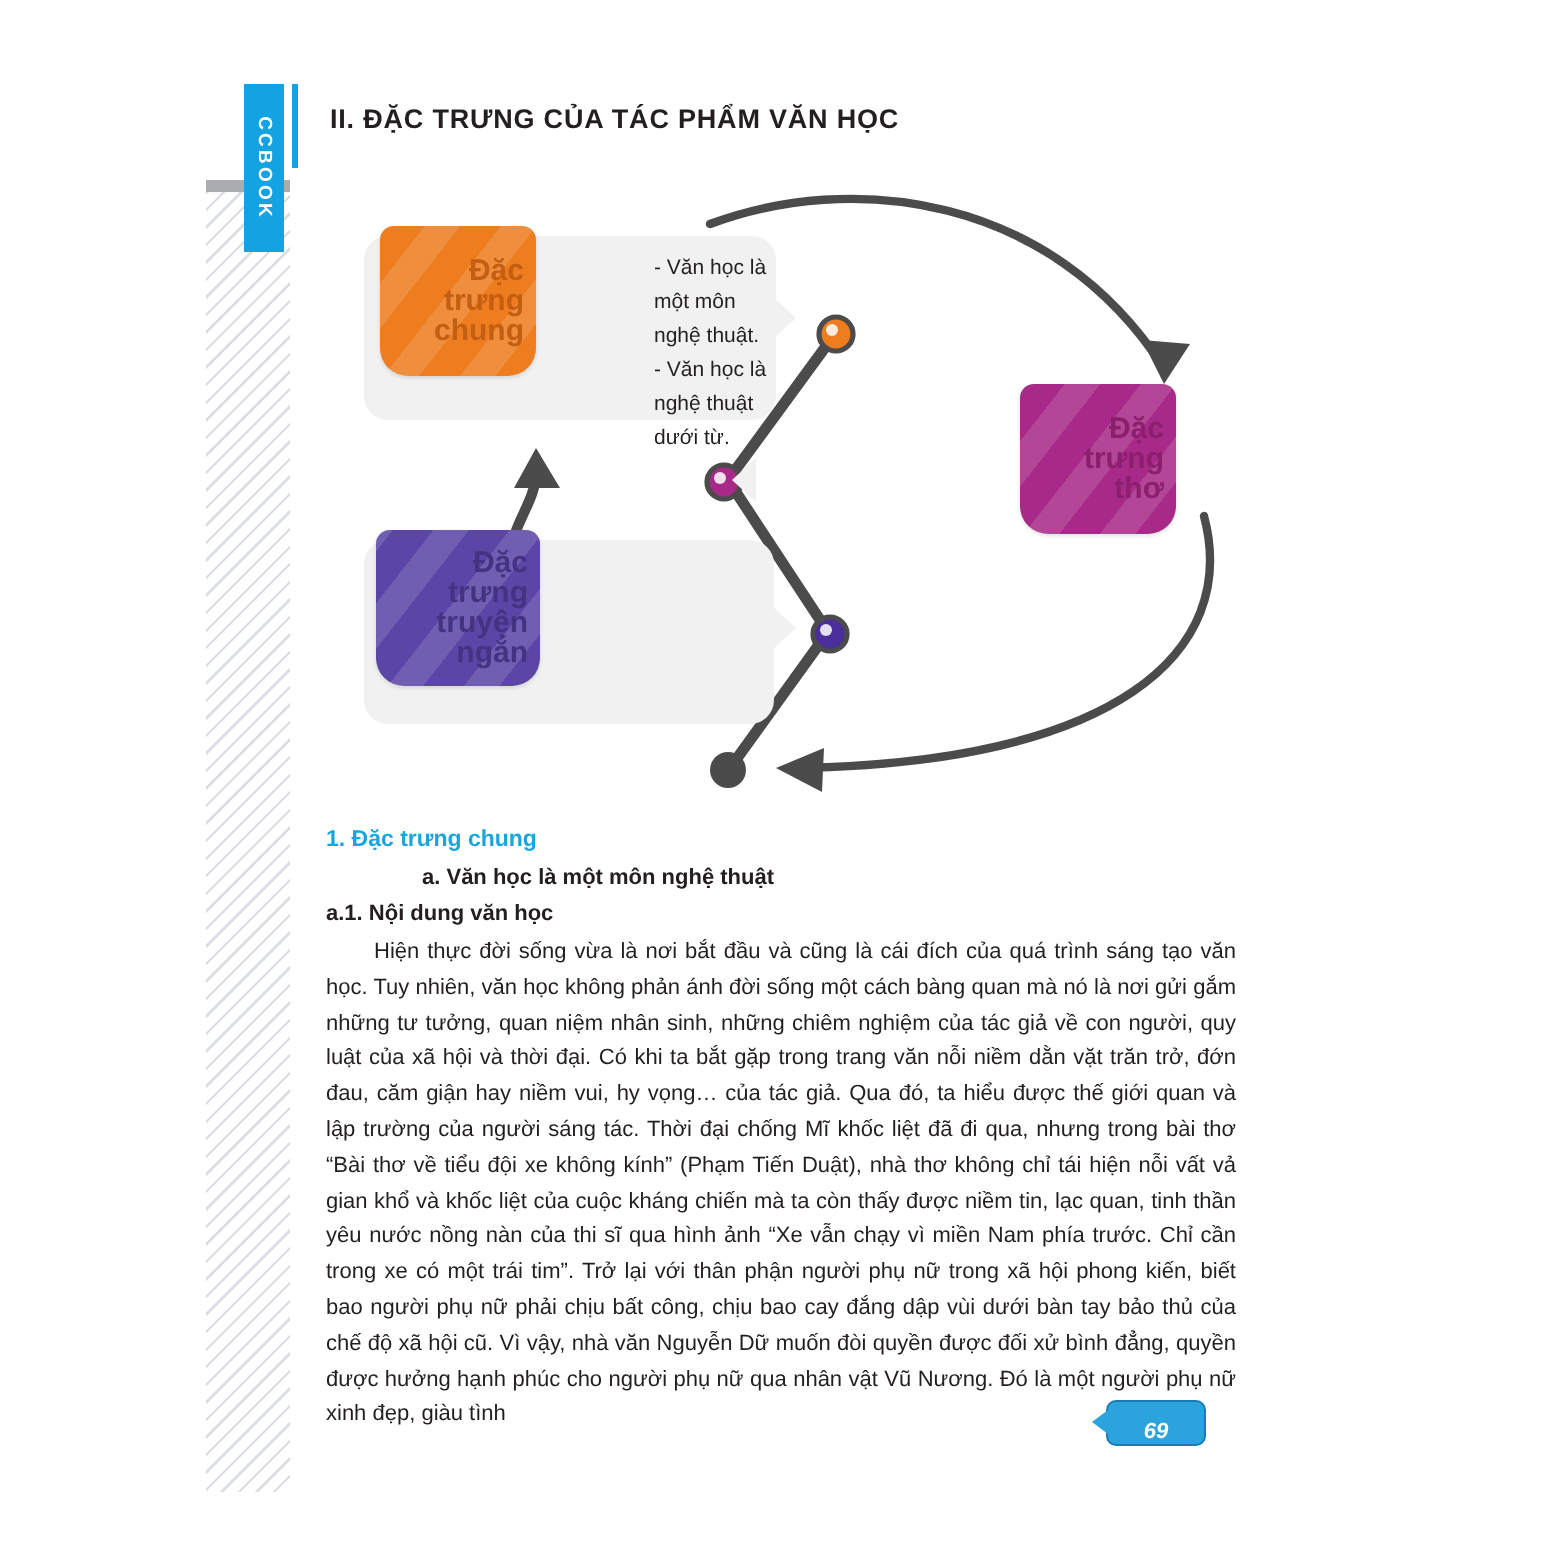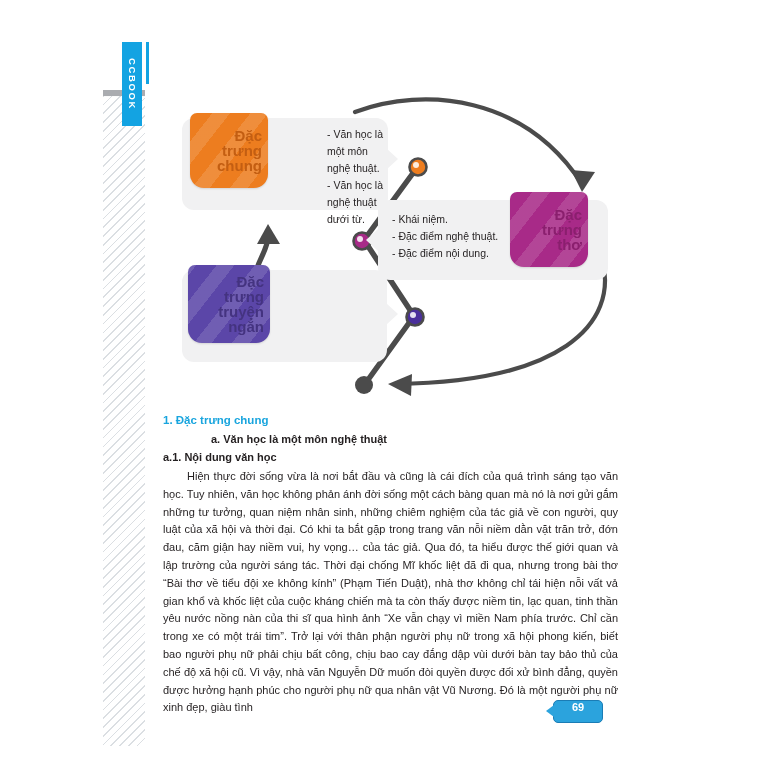--- a/index.html
+++ b/index.html
@@ -103,42 +103,43 @@
   .body-text{
     position:absolute;left:163px;top:468px;width:455px;
     font-size:11px;line-height:17.8px;text-align:justify;text-justify:inter-word;
     text-indent:24px;color:#231f20;
   }
 
   
   .pagebadge{
     position:absolute;left:553px;top:700px;width:48px;height:21px;
     background:#2ba3dd;border:1.6px solid #1a7cb5;border-radius:5px;
-    display:flex;align-items:flex-start;justify-content:center;
-    color:#ffffff;font-size:11px;font-weight:700;
+    display:flex;align-items:flex-end;justify-content:center;
+    color:#ffffff;font-size:11px;font-weight:700;font-style:italic;
   }
   .pagebadge .tail{
     position:absolute;left:-8px;top:4px;width:0;height:0;
     border-top:6px solid transparent;border-bottom:6px solid transparent;
     border-right:8px solid #2ba3dd;
   }
 </style>
 </head>
 <body>
 
 <div id="page">
 
   <div class="hatch-cap"></div>
   <div class="hatch-strip"></div>
 
   <div class="blue-tab">
     <span class="vtxt">CCBOOK</span>
   </div>
   <div class="blue-rule"></div>
 
+  <div class="sec-head">II. ĐẶC TRƯNG CỦA TÁC PHẨM VĂN HỌC</div>
 
   <div class="diagram">
 
     <svg width="500" height="320" viewBox="0 0 500 320">
 
       <path d="M205,24 C275,-2 375,8 432,96" fill="none" stroke="#4B4B4B" stroke-width="4.2" stroke-linecap="round"></path>
       <polygon points="432,104 421,82 445,84" fill="#4B4B4B"></polygon>
 
       <path d="M452,170 C470,238 408,294 246,296" fill="none" stroke="#4B4B4B" stroke-width="4.2" stroke-linecap="round"></path>
       <polygon points="238,296 262,286 261,308" fill="#4B4B4B"></polygon>
@@ -173,27 +174,20 @@
         <div>nghệ thuật dưới từ.</div>
       </div>
     </div>
 
     <div class="tagbox" style="left:40px;top:25px;width:78px;height:75px;background:#ED7D1F;color:#C35E12;">
 
       <span class="sheen"></span>
       <span class="lbl">Đặc trưng<br>chung</span>
     </div>
 
-    <div class="callout" style="left:228px;top:112px;width:230px;height:80px;">
-      <div class="lines" style="left:14px;top:11px;">
-        <div>- Khái niệm.</div>
-        <div>- Đặc điểm nghệ thuật.</div>
-        <div>- Đặc điểm nội dung.</div>
-      </div>
-    </div>
     <div class="notch-l" style="left:216px;top:141px;"></div>
 
     <div class="tagbox" style="left:360px;top:104px;width:78px;height:75px;background:#A82A88;color:#8A1F6E;">
 
       <span class="sheen"></span>
       <span class="lbl">Đặc trưng<br>thơ</span>
     </div>
 
     <div class="callout" style="left:32px;top:182px;width:205px;height:92px;">
     </div>

